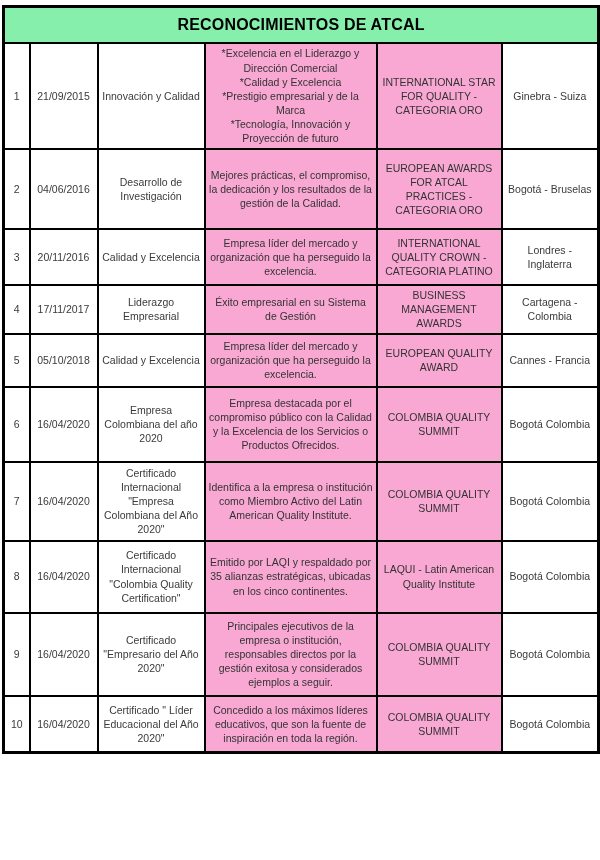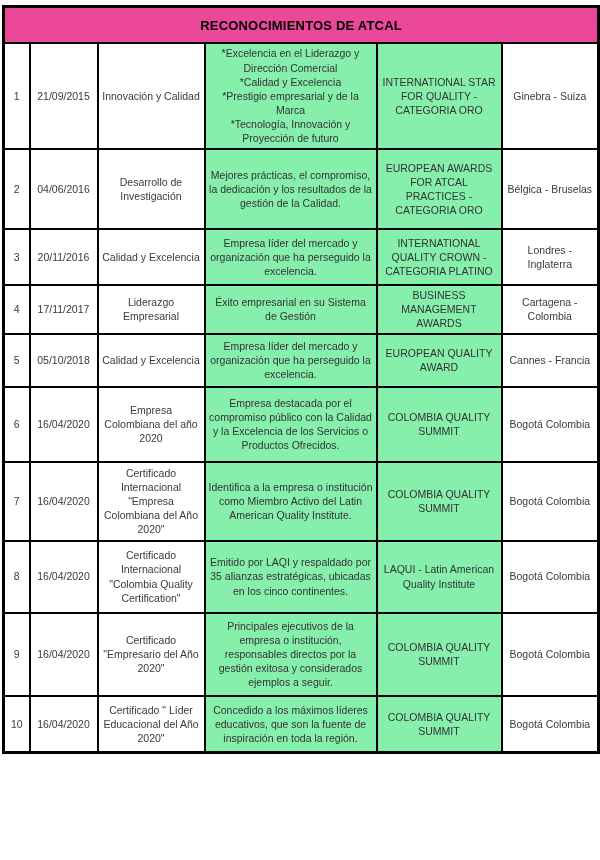--- a/index.html
+++ b/index.html
@@ -20,42 +20,42 @@
     border: 3px solid #000000;
   }
   table.recog td, table.recog th {
     border: 2px solid #000000;
     text-align: center;
     vertical-align: middle;
     padding: 2px 3px;
     overflow: hidden;
   }
   td.title-band {
-    background: #ec4899;
+    background: #86efac;
     font-weight: bold;
-    font-size: 13px;
+    font-size: 16px;
     color: #000000;
     height: 30px;
     letter-spacing: 0.2px;
   }
   tr.head-row th {
     background: #8EAADB;
     font-weight: bold;
     font-size: 10.5px;
     color: #000000;
     height: 40px;
     line-height: 1.3;
   }
   tbody td {
     font-size: 10.5px;
     color: #3a3a3a;
     line-height: 1.35;
   }
   td.blue {
-    background: #86efac;
+    background: #f9a8d4;
     color: #333333;
   }
   td.c-motivo {
     white-space: pre-line;
   }
   
   #rows tr:nth-child(1)  { height: 106px; }
   #rows tr:nth-child(2)  { height: 80px; }
   #rows tr:nth-child(3)  { height: 56px; }
   #rows tr:nth-child(4)  { height: 48px; }
@@ -96,21 +96,21 @@
     <td class="c-emisor blue">INTERNATIONAL STAR FOR QUALITY - CATEGORIA ORO</td>
     <td class="c-lugar">Ginebra - Suiza</td>
   </tr>
 
   <tr>
     <td class="c-no">2</td>
     <td class="c-fecha">04/06/2016</td>
     <td class="c-tematica">Desarrollo de Investigación</td>
     <td class="c-motivo blue">Mejores prácticas, el compromiso, la dedicación y los resultados de la gestión de la Calidad.</td>
     <td class="c-emisor blue">EUROPEAN AWARDS FOR ATCAL PRACTICES - CATEGORIA ORO</td>
-    <td class="c-lugar">Bélgica - Bruselas</td>
+    <td class="c-lugar">Bogotá - Bruselas</td>
   </tr>
 
   <tr>
     <td class="c-no">3</td>
     <td class="c-fecha">20/11/2016</td>
     <td class="c-tematica">Calidad y Excelencia</td>
     <td class="c-motivo blue">Empresa líder del mercado y organización que ha perseguido la excelencia.</td>
     <td class="c-emisor blue">INTERNATIONAL QUALITY CROWN - CATEGORIA PLATINO</td>
     <td class="c-lugar">Londres - Inglaterra</td>
   </tr>

